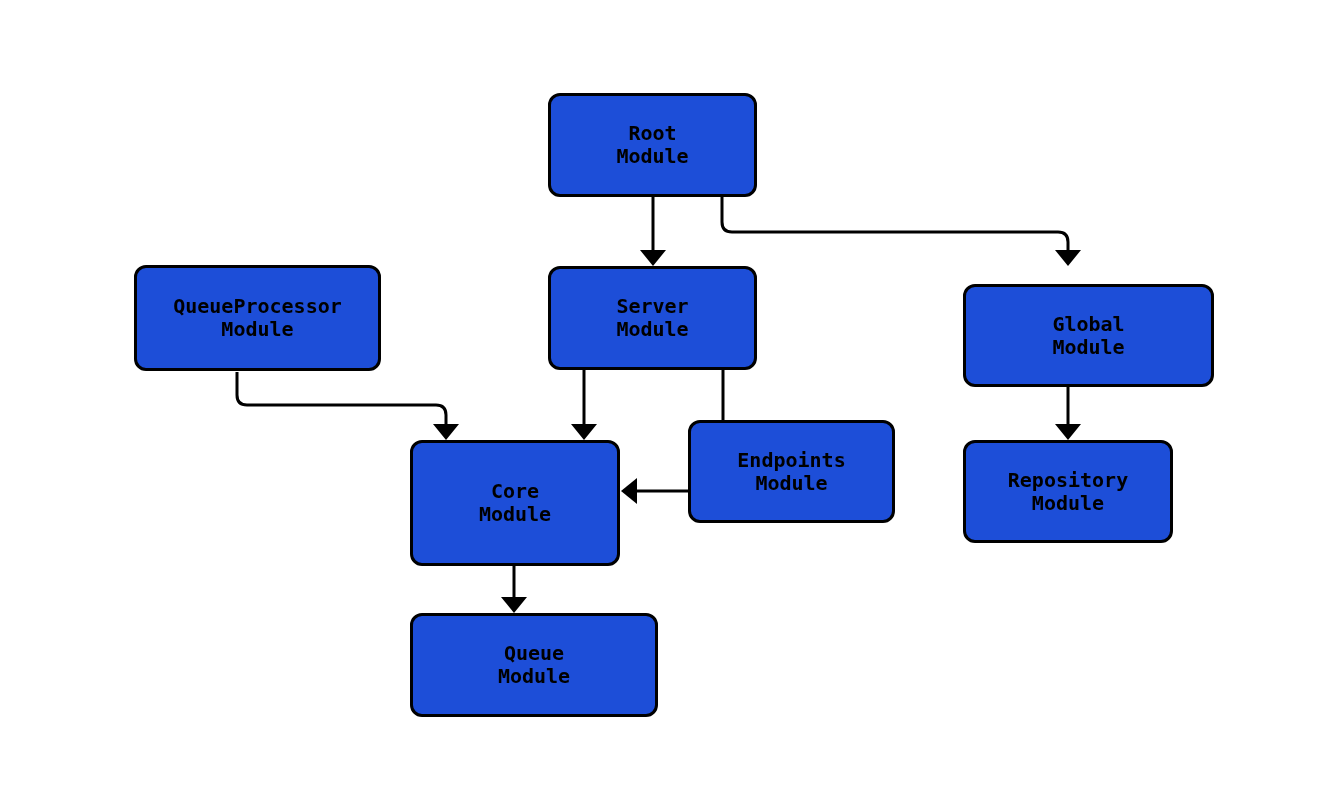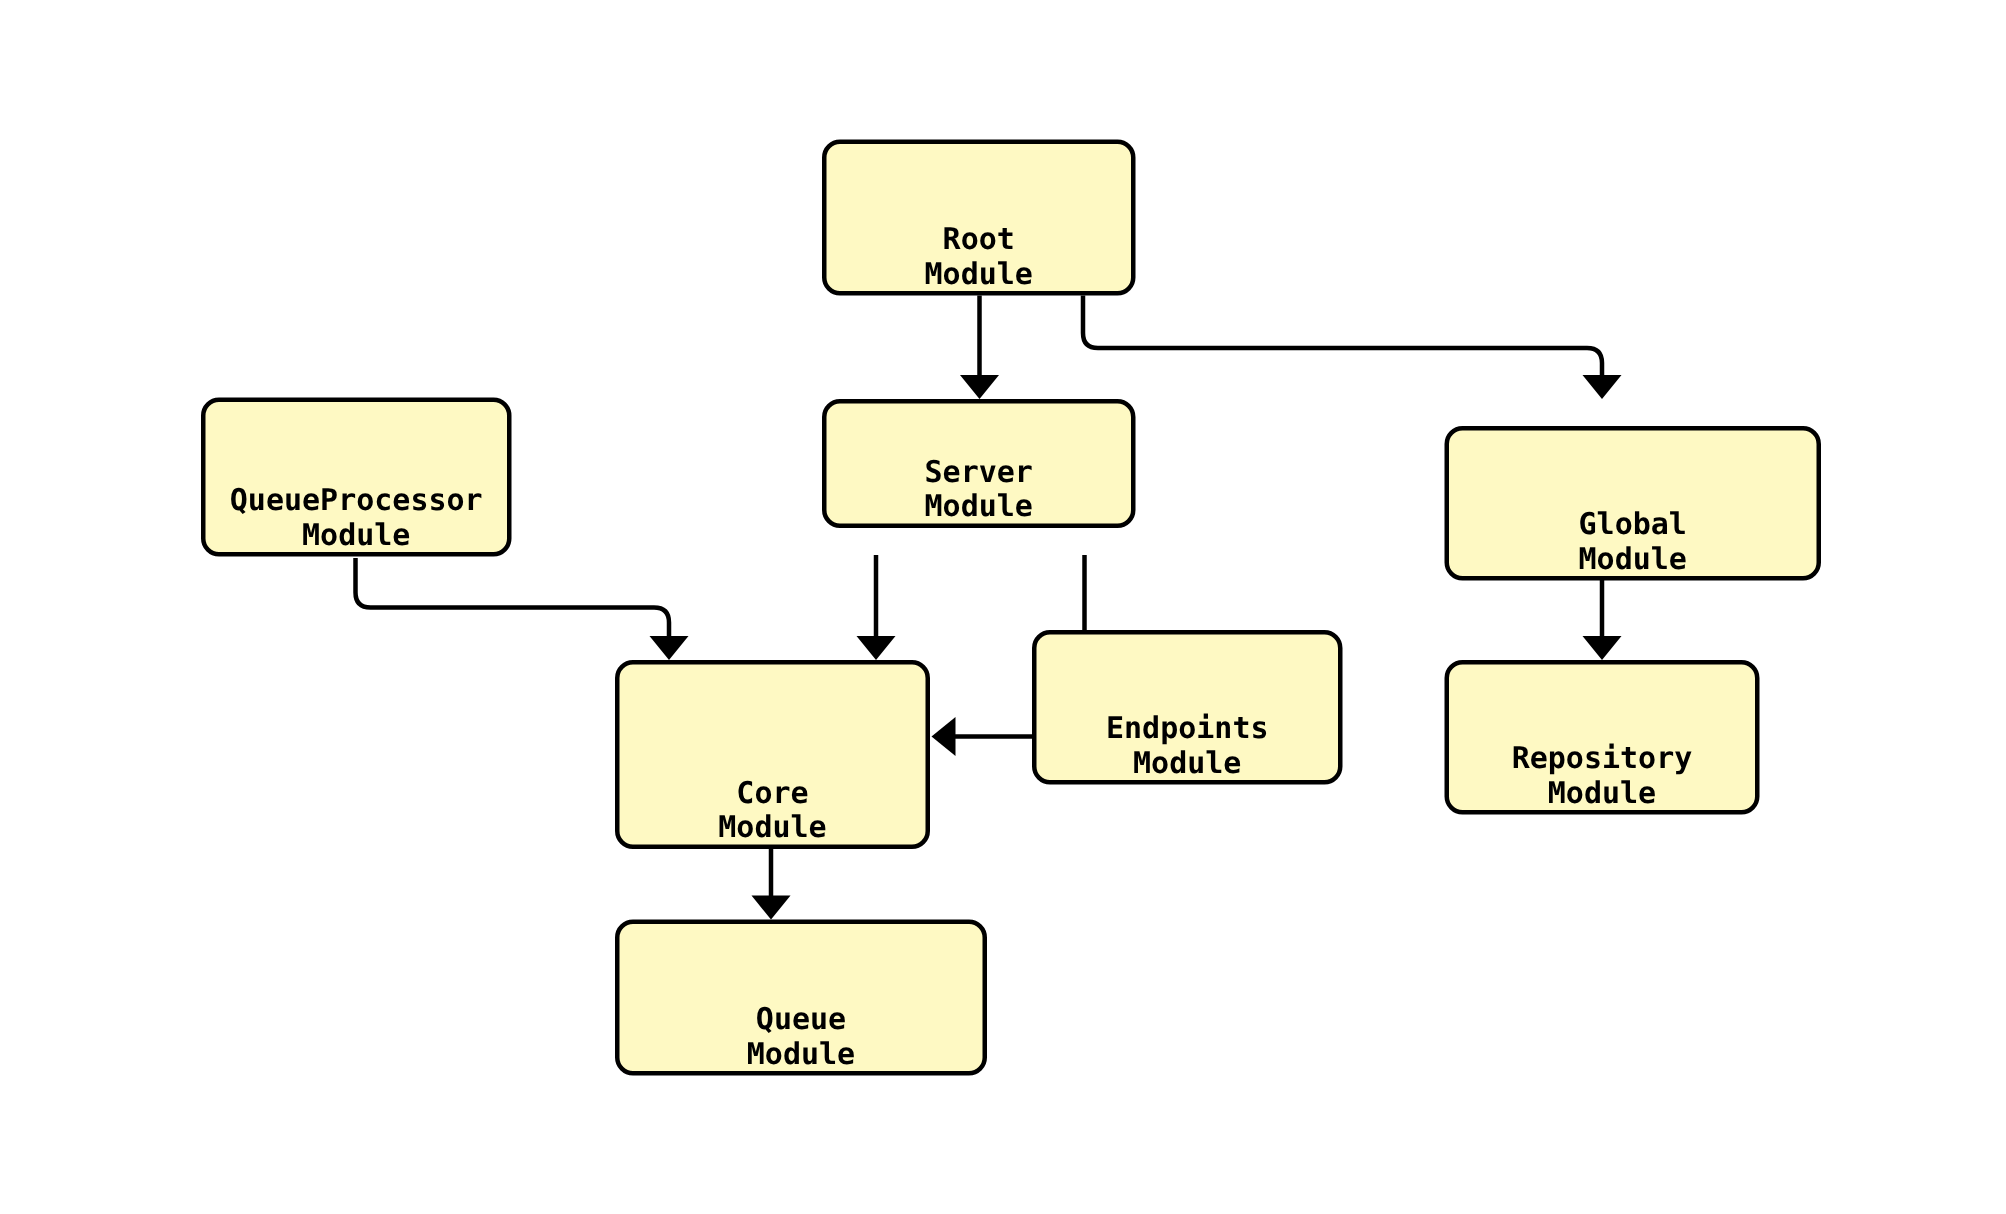--- a/index.html
+++ b/index.html
@@ -27,23 +27,23 @@
   }
   .edge-layer polygon {
     fill: #000000;
     stroke: none;
   }
   .node {
     position: absolute;
     box-sizing: border-box;
     border: 3px solid #000000;
     border-radius: 12px;
-    background: #fef9c3;
+    background: #1d4ed8;
     display: flex;
-    align-items: flex-end;
+    align-items: center;
     justify-content: center;
   }
   .node-label {
     white-space: pre-line;
     text-align: center;
     font-weight: bold;
     font-size: 20px;
     line-height: 23px;
     color: #000000;
   }
@@ -94,26 +94,26 @@
       <path d="M514 543 V599"></path>
       <polygon points="501,597 527,597 514,613"></polygon>
     </g>
   </svg>
 
   <div class="node" style="left:548px; top:93px; width:209px; height:104px">
     <span class="node-label">Root
 Module</span>
   </div>
 
-  <div class="node" style="left:134px; top:265px; width:207px; height:106px">
+  <div class="node" style="left:134px; top:265px; width:247px; height:106px">
     <span class="node-label">QueueProcessor
 Module</span>
   </div>
 
-  <div class="node" style="left:548px; top:266px; width:209px; height:86px">
+  <div class="node" style="left:548px; top:266px; width:209px; height:104px">
     <span class="node-label">Server
 Module</span>
   </div>
 
   <div class="node" style="left:963px; top:284px; width:251px; height:103px">
     <span class="node-label">Global
 Module</span>
   </div>
 
   <div class="node" style="left:410px; top:440px; width:210px; height:126px">

